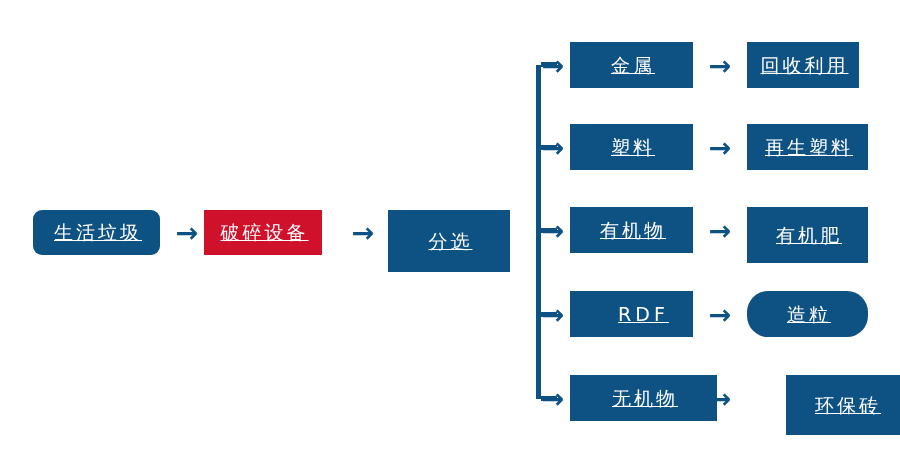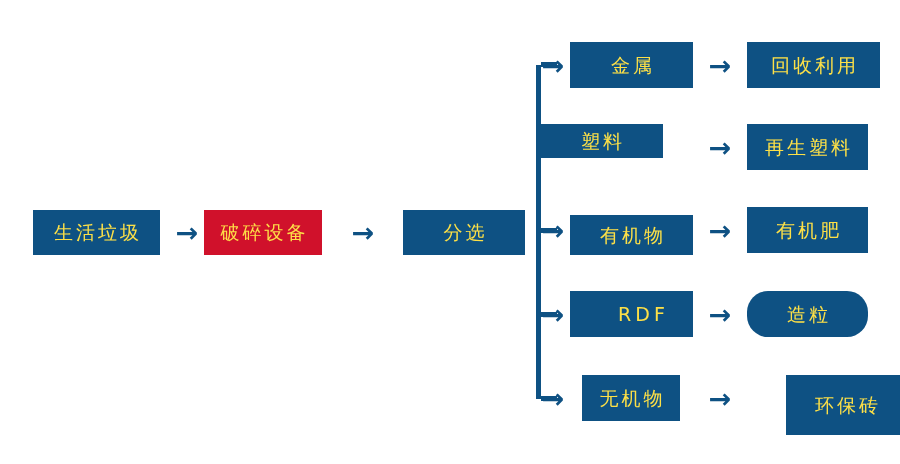--- a/index.html
+++ b/index.html
@@ -18,27 +18,28 @@
     position: relative;
     width: 900px;
     height: 464px;
     background: #ffffff;
   }
   .node {
     position: absolute;
     display: flex;
     align-items: center;
     justify-content: center;
-    color: #fde047;
+    color: #ffffff;
     font-size: 19px;
     letter-spacing: 3px;
     text-indent: 3px;
     line-height: 1;
     white-space: nowrap;
     box-sizing: border-box;
+    text-decoration: underline;
   }
   .node.blue  { background: #0E5183; }
   .node.red   { background: #D0112B; }
   .node.latin { letter-spacing: 4px; text-indent: 4px; font-size: 19px; padding-left: 20px; }
 
   
   .arrow {
     position: absolute;
     color: #0E5183;
     font-size: 27px;
@@ -60,55 +61,55 @@
   .stub {
     position: absolute;
     background: #0E5183;
   }
 </style>
 </head>
 <body>
 
 <div id="diagram">
 
-  <div class="node blue" style="left:33px; top:210px; width:127px; height:45px;">生活垃圾</div>
+  <div class="node blue" style="left:33px; top:210px; width:127px; height:45px;border-radius:9px;">生活垃圾</div>
 
   <div class="arrow" style="left:168px; top:217px; width:38px; height:30px;">→</div>
 
   <div class="node red" style="left:204px; top:210px; width:118px; height:45px;">破碎设备</div>
 
   <div class="arrow" style="left:344px; top:217px; width:38px; height:30px;">→</div>
 
-  <div class="node blue" style="left:388px; top:210px; width:122px; height:45px;margin-left:15px;">分选</div>
+  <div class="node blue" style="left:388px; top:210px; width:122px; height:62px;">分选</div>
 
   <div class="trunk" style="left:536px; top:65px; width:5px; height:334px;"></div>
 
   <div class="stub" style="left:541px; top:62px; width:16px; height:5px;"></div>
   <div class="arrow" style="left:534px; top:50px; width:38px; height:30px;">→</div>
   <div class="node blue" style="left:570px; top:42px; width:123px; height:46px;">金属</div>
   <div class="arrow" style="left:701px; top:50px; width:38px; height:30px;">→</div>
-  <div class="node blue" style="left:747px; top:42px; width:133px; height:46px;">回收利用</div>
+  <div class="node blue" style="left:747px; top:42px; width:112px; height:46px;">回收利用</div>
 
   <div class="stub" style="left:541px; top:145px; width:16px; height:5px;"></div>
   <div class="arrow" style="left:534px; top:132px; width:38px; height:30px;">→</div>
-  <div class="node blue" style="left:540px; top:124px; width:123px; height:34px;">塑料</div>
+  <div class="node blue" style="left:570px; top:124px; width:123px; height:46px;">塑料</div>
   <div class="arrow" style="left:701px; top:132px; width:38px; height:30px;">→</div>
   <div class="node blue" style="left:747px; top:124px; width:121px; height:46px;text-align:right;">再生塑料</div>
 
   <div class="stub" style="left:541px; top:228px; width:16px; height:5px;"></div>
   <div class="arrow" style="left:534px; top:215px; width:38px; height:30px;">→</div>
-  <div class="node blue" style="left:570px; top:207px; width:123px; height:40px;margin-top:8px;">有机物</div>
+  <div class="node blue" style="left:570px; top:207px; width:123px; height:46px;">有机物</div>
   <div class="arrow" style="left:701px; top:215px; width:38px; height:30px;">→</div>
-  <div class="node blue" style="left:747px; top:207px; width:121px; height:46px;">有机肥</div>
+  <div class="node blue" style="left:747px; top:207px; width:121px; height:56px;">有机肥</div>
 
   <div class="stub" style="left:541px; top:312px; width:16px; height:5px;"></div>
   <div class="arrow" style="left:534px; top:299px; width:38px; height:30px;">→</div>
   <div class="node blue latin" style="left:570px; top:291px; width:123px; height:46px;">RDF</div>
   <div class="arrow" style="left:701px; top:299px; width:38px; height:30px;">→</div>
   <div class="node blue" style="left:747px; top:291px; width:121px; height:46px;border-radius:21px;">造粒</div>
 
   <div class="stub" style="left:541px; top:396px; width:16px; height:5px;"></div>
   <div class="arrow" style="left:534px; top:383px; width:38px; height:30px;">→</div>
-  <div class="node blue" style="left:582px; top:375px; width:98px; height:46px;">无机物</div>
+  <div class="node blue" style="left:570px; top:375px; width:147px; height:46px;">无机物</div>
   <div class="arrow" style="left:701px; top:383px; width:38px; height:30px;">→</div>
   <div class="node blue" style="left:786px; top:375px; width:121px; height:60px;">环保砖</div>
 
 </div>
 
 </body></html>

